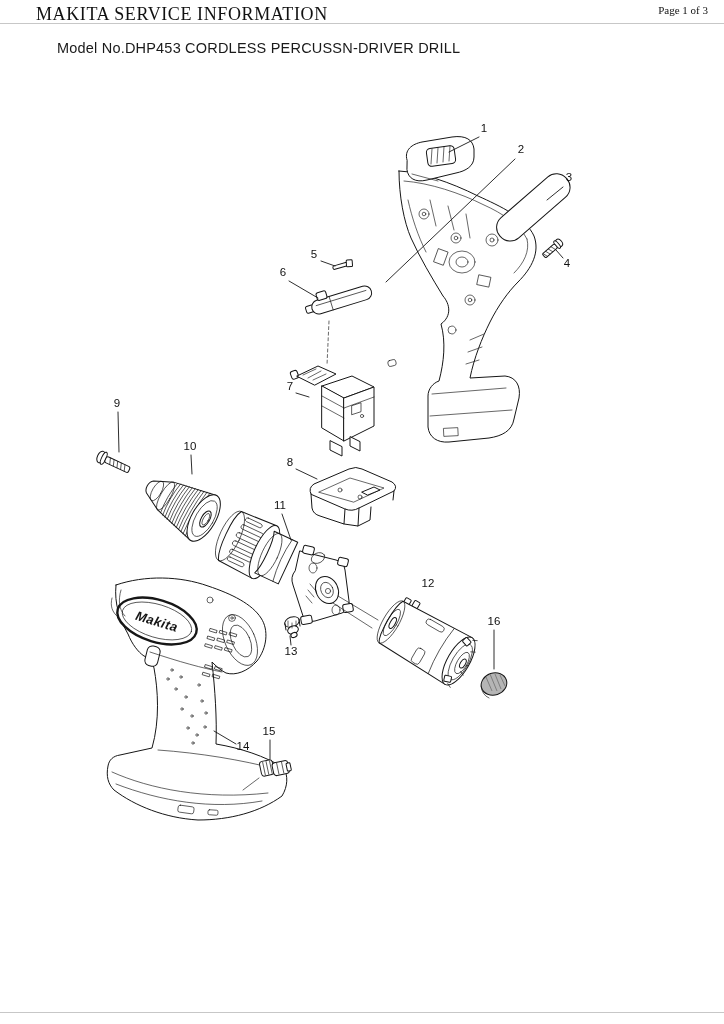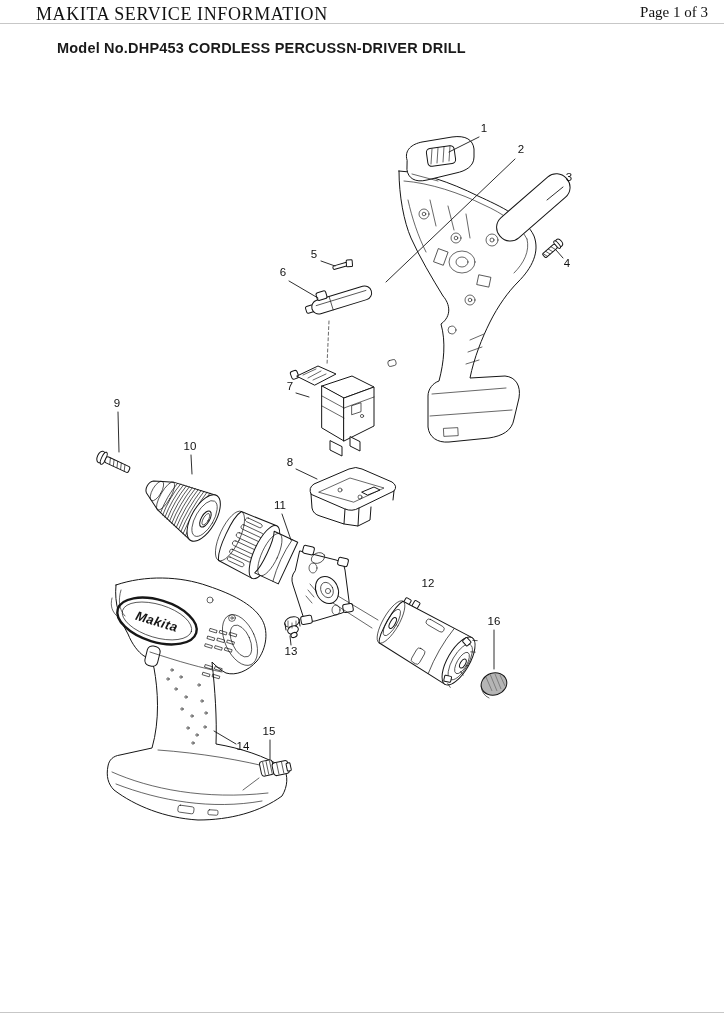--- a/index.html
+++ b/index.html
@@ -1,26 +1,26 @@
 <!DOCTYPE html>
 <html><head>
 <meta charset="utf-8">
 <style>
   html,body{margin:0;padding:0;}
   body{width:724px;height:1024px;background:#ffffff;position:relative;overflow:hidden;
        font-family:"Liberation Sans",sans-serif;color:#111;}
   .hdr-left{position:absolute;left:36px;top:4px;font-family:"Liberation Serif",serif;
        font-size:18px;letter-spacing:.6px;white-space:nowrap;}
   .hdr-right{position:absolute;right:16px;top:4px;font-family:"Liberation Serif",serif;
-       font-size:15px;white-space:nowrap;margin-left:12px;}
+       font-size:11px;white-space:nowrap;margin-left:12px;}
   .rule{position:absolute;left:0;width:724px;height:1px;background:#c7c7c7;}
   .rule.top{top:23px;}
   .rule.bottom{top:1012px;}
   .model-title{position:absolute;left:57px;top:40px;font-size:14.5px;letter-spacing:.2px;
-       color:#1a1a1a;white-space:nowrap;font-weight:bold;}
+       color:#1a1a1a;white-space:nowrap;}
   svg.diagram{position:absolute;left:0;top:0;}
   .o{fill:#ffffff;stroke:#161616;stroke-width:1;stroke-linejoin:round;stroke-linecap:round;}
   .l{fill:none;stroke:#161616;stroke-width:1;stroke-linejoin:round;stroke-linecap:round;}
   .t{fill:none;stroke:#161616;stroke-width:.65;stroke-linejoin:round;stroke-linecap:round;}
   .dash{stroke-dasharray:3 2.6;}
   .callout-num{font-family:"Liberation Sans",sans-serif;font-size:11.5px;fill:#111;
        text-anchor:middle;}
   .leader{fill:none;stroke:#161616;stroke-width:.9;stroke-linecap:round;}
   .logo-text{font-family:"Liberation Sans",sans-serif;font-size:13px;font-weight:bold;
        font-style:italic;fill:#161616;text-anchor:middle;letter-spacing:.5px;}

